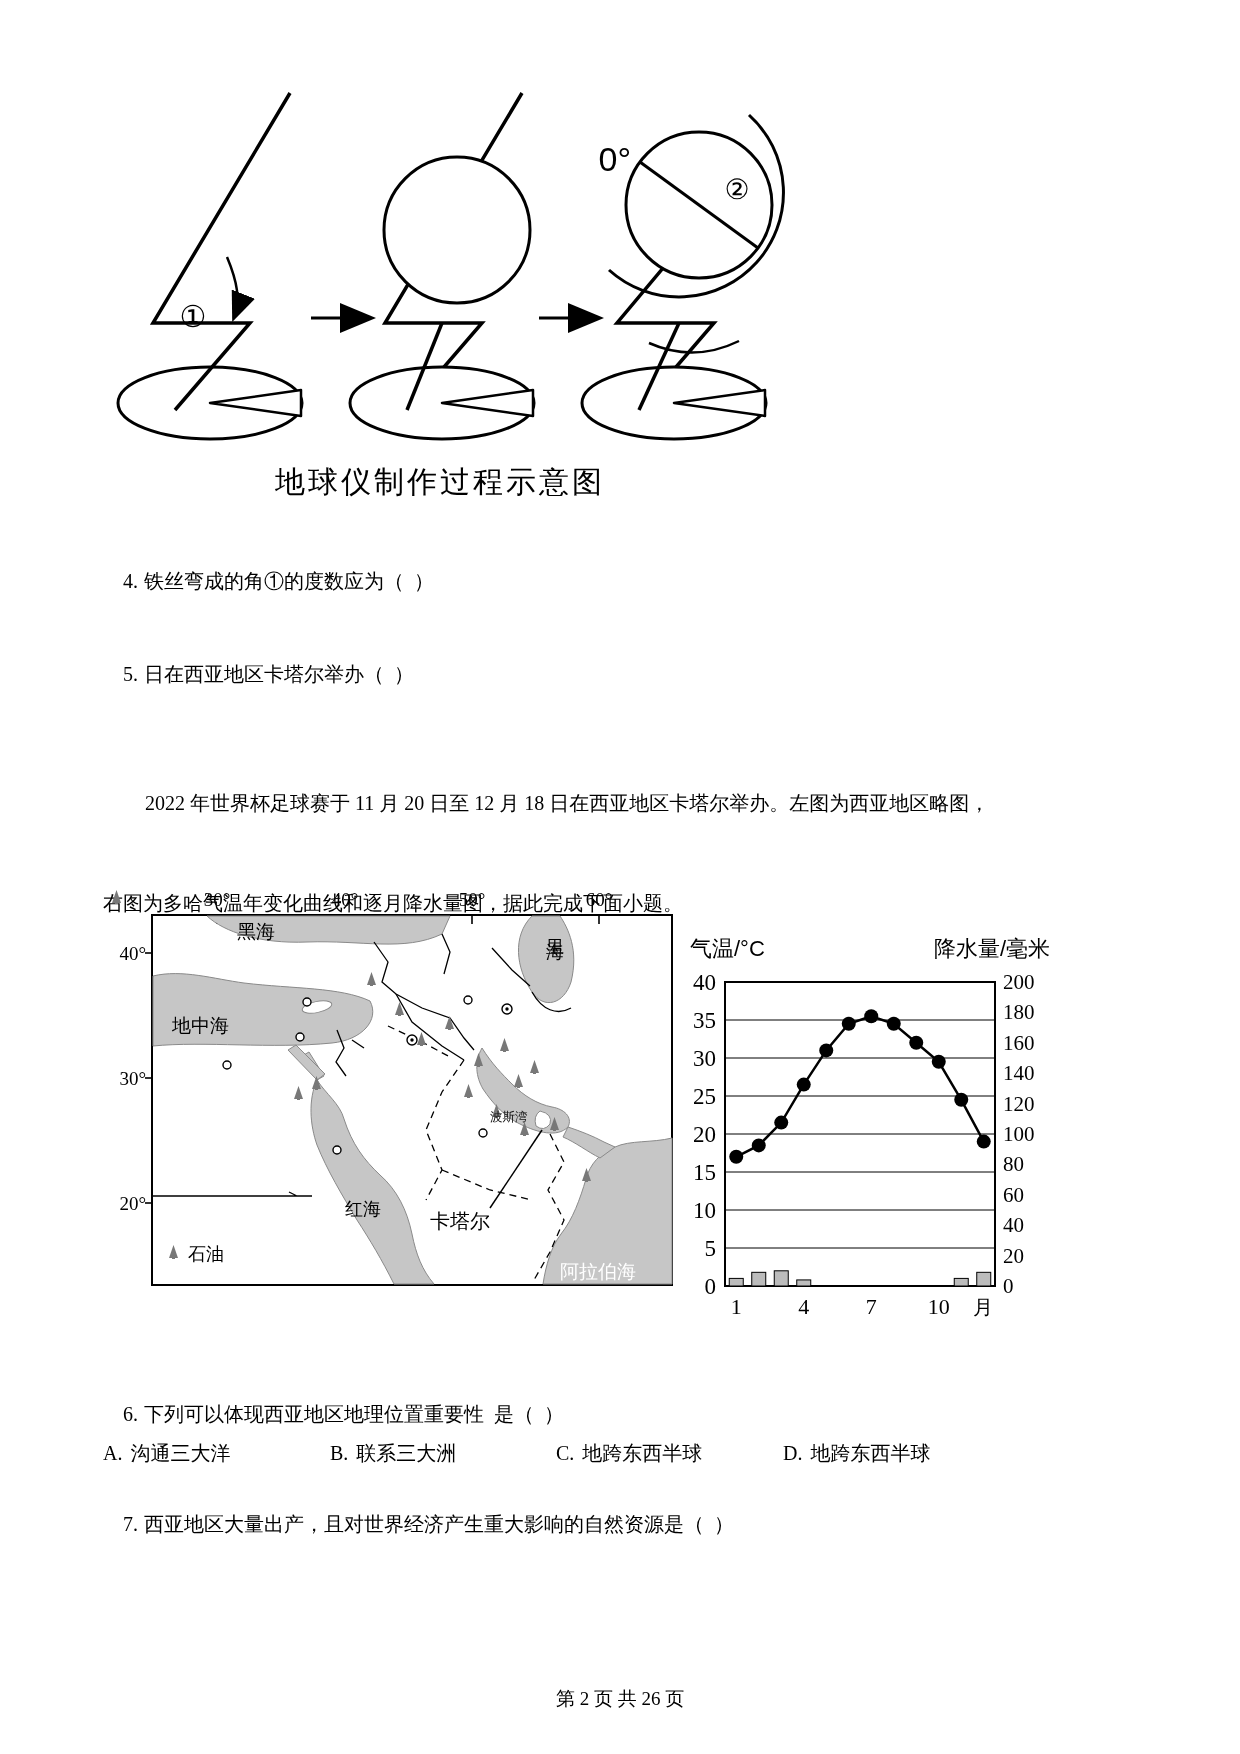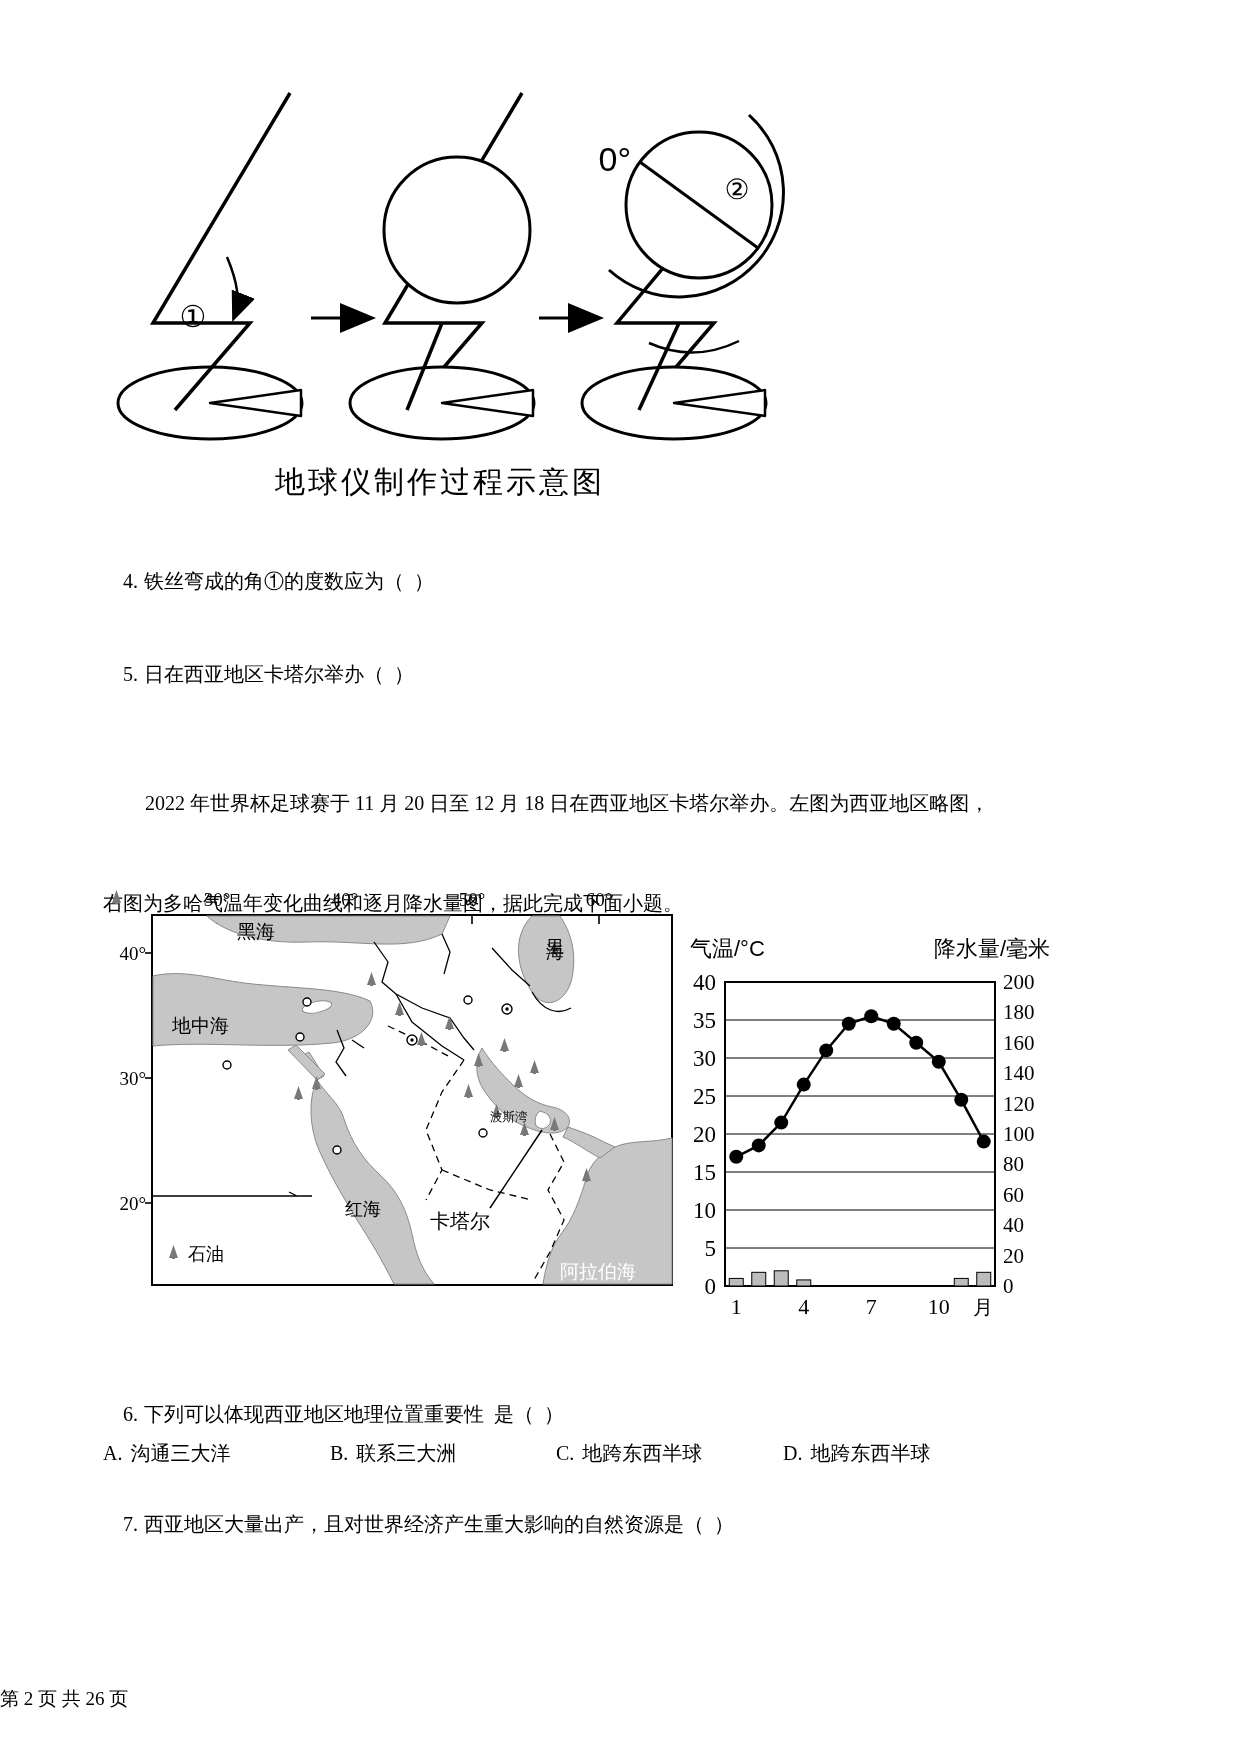--- a/index.html
+++ b/index.html
@@ -12,21 +12,21 @@
   .qline{position:absolute;left:103px;font-size:20px;white-space:pre;}
   .qline .qnum{margin-right:6px;}
   .opts{position:absolute;left:103px;width:1086px;height:30px;}
   .opt{position:absolute;top:0;font-size:20px;white-space:pre;}
   .opt .val{margin-left:8px;}
   .opts-num .val{font-family:"Liberation Sans","DejaVu Sans",sans-serif;font-size:21px;}
   .passage{position:absolute;left:103px;width:1060px;font-size:20px;white-space:pre-wrap;}
   .passage .p1{text-indent:2.1em;margin:0 0 27px 0;}
   .passage p{margin:0;}
   .vlabel{position:absolute;writing-mode:vertical-rl;font-size:18px;letter-spacing:3px;}
-  .footer{position:absolute;left:0;top:1686px;width:100%;font-size:19px;}
+  .footer{position:absolute;left:0;top:1686px;width:100%;text-align:center;font-size:19px;}
   svg text{font-family:"Liberation Serif","DejaVu Serif",serif;}
   text.cjk{font-family:"Liberation Sans","DejaVu Sans",sans-serif;}
 </style>
 </head>
 <body>
 
 <div class="page">
 
   <svg class="abs" style="left:115px;top:85px;" width="690" height="360" viewBox="0 0 690 360">
     <defs>

